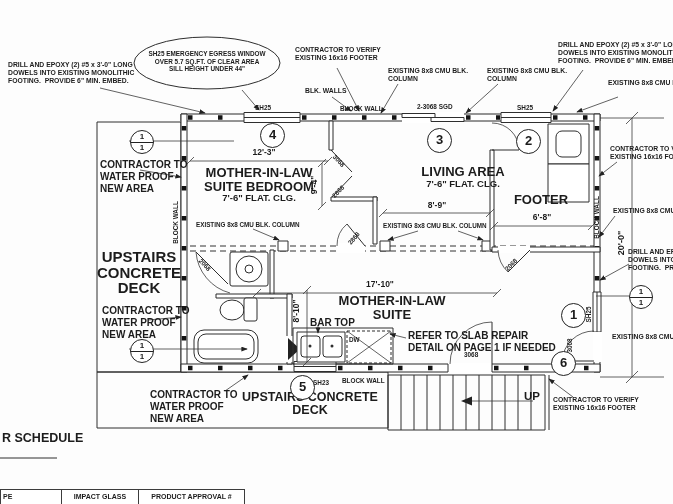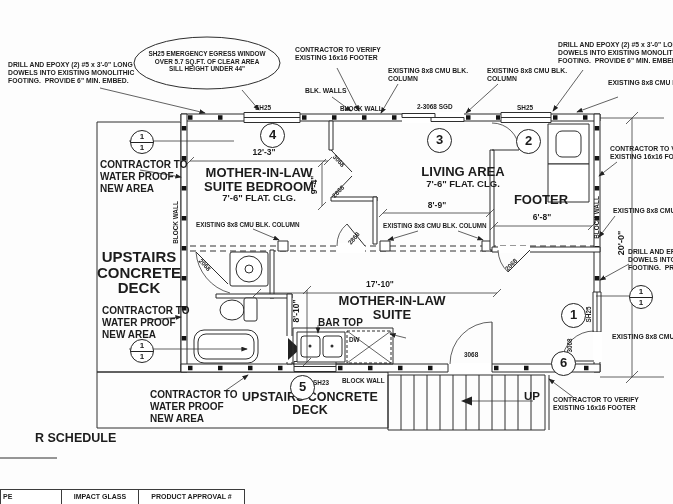--- a/index.html
+++ b/index.html
@@ -24,21 +24,21 @@
   .cx{transform:translateX(-50%);}
   .rot{transform:rotate(-90deg);transform-origin:center;text-align:center;}
   .keyc{position:absolute;z-index:4;width:23px;height:23px;border:1.4px solid #222;border-radius:50%;
         background:#fff;text-align:center;line-height:22px;font-weight:bold;font-size:13px;}
   .elev{position:absolute;z-index:4;width:22px;height:22px;border:1.2px solid #222;border-radius:50%;
         background:#fff;display:flex;flex-direction:column;align-items:center;justify-content:center;
         font-weight:bold;font-size:8px;line-height:8px;}
   .elev .t{width:100%;text-align:center;border-bottom:1px solid #222;padding-bottom:1px;}
   .elev .b{width:100%;text-align:center;padding-top:1px;}
   .oval-txt{font-size:6.4px;text-align:center;}
-  .sched{position:absolute;z-index:3;font-weight:bold;font-size:12.5px;white-space:nowrap;margin-left:33px;}
+  .sched{position:absolute;z-index:3;font-weight:bold;font-size:12.5px;white-space:nowrap;}
   .wm{position:absolute;z-index:3;font-weight:bold;font-size:13.5px;letter-spacing:1.5px;color:#fff;
       -webkit-text-stroke:0.8px #8f8f8f;text-shadow:0 0 0 #aaa;margin-top:14px;}
   .tcell{position:absolute;z-index:3;top:489px;height:20px;border:1px solid #3c3c3c;
          font-weight:bold;font-size:7px;line-height:9px;text-align:center;padding-top:2px;box-sizing:border-box;background:#fff;}
   .tcell.l{text-align:left;padding-left:2px;}
 </style>
 </head>
 <body>
 
 <div id="sheet">
@@ -248,21 +248,23 @@
 EXISTING 16x16 FOOTER</div>
 <div class="ann md" style="left:100px;top:159px;">CONTRACTOR TO
 WATER PROOF
 NEW AREA</div>
 <div class="ann md" style="left:102px;top:305px;">CONTRACTOR TO
 WATER PROOF
 NEW AREA</div>
 <div class="ann md" style="left:150px;top:389px;">CONTRACTOR TO
 WATER PROOF
 NEW AREA</div>
-<div class="ann md" style="left:318px;top:317px;">BAR TOP</div>
+<div class="ann md" style="left:408px;top:330px;">REFER TO SLAB REPAIR
+DETAIL ON PAGE 1 IF NEEDED</div>
+<div class="ann md" style="left:310px;top:317px;">BAR TOP</div>
 <div class="ann" style="left:196px;top:221px;font-size:6.3px;">EXISTING 8x8 CMU BLK. COLUMN</div>
 <div class="ann" style="left:383px;top:222px;font-size:6.3px;">EXISTING 8x8 CMU BLK. COLUMN</div>
 
 <div class="tiny" style="left:340px;top:105px;">BLOCK WALL</div>
 <div class="tiny" style="left:342px;top:377px;">BLOCK WALL</div>
 <div class="tiny rot" style="left:153px;top:219px;width:44px;">BLOCK WALL</div>
 <div class="tiny rot" style="left:574px;top:214px;width:44px;">BLOCK WALL</div>
 <div class="tiny" style="left:255px;top:104px;">SH25</div>
 <div class="tiny" style="left:517px;top:104px;">SH25</div>
 <div class="tiny rot" style="left:575px;top:311px;width:26px;">SH25</div>

